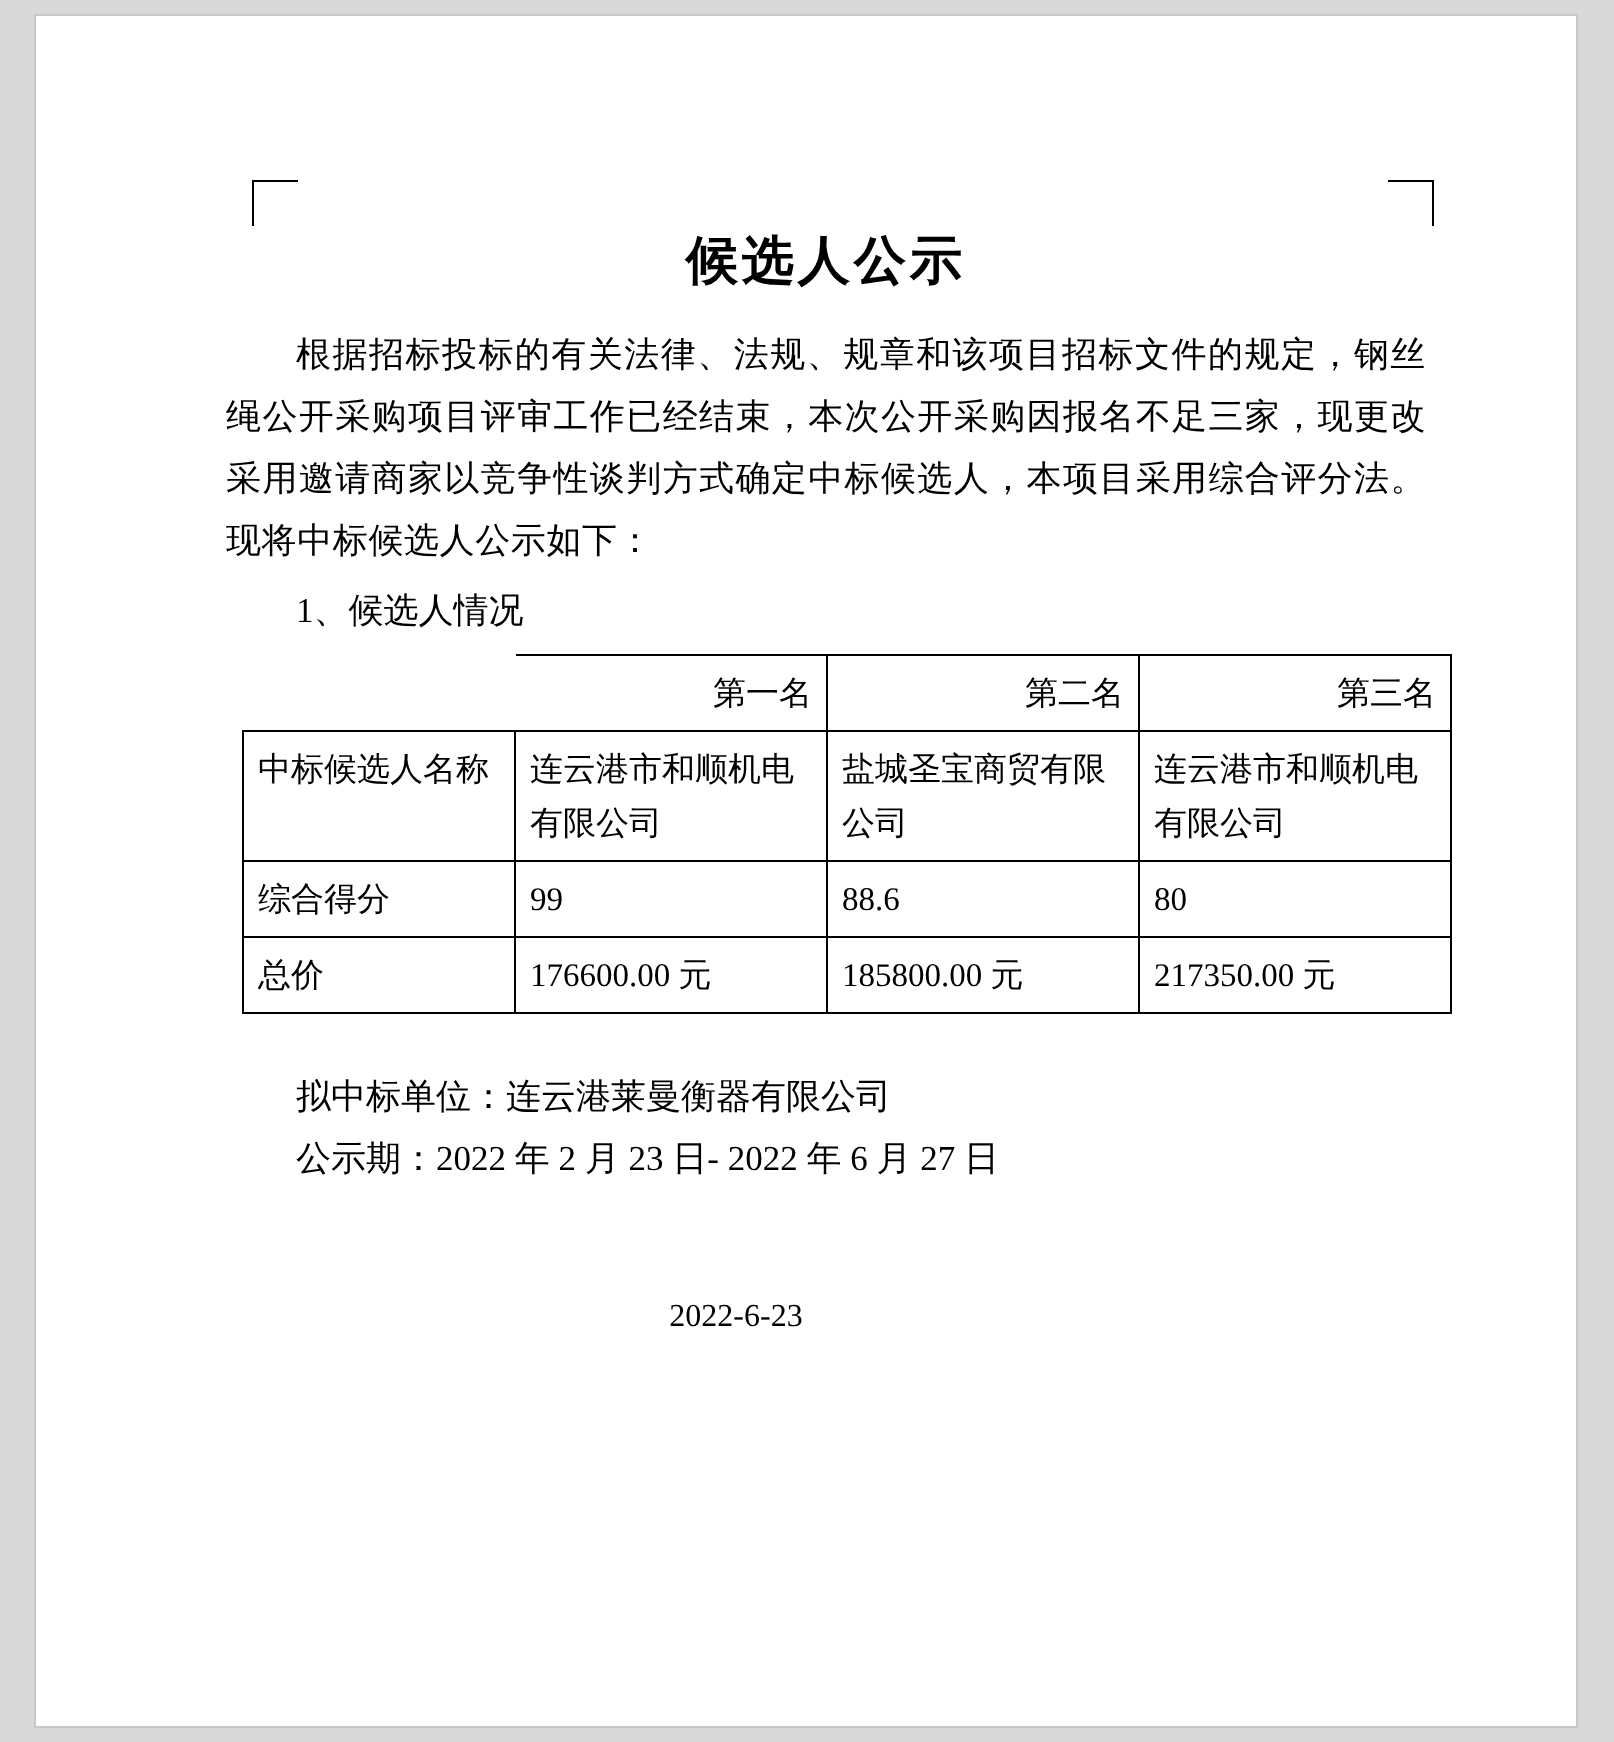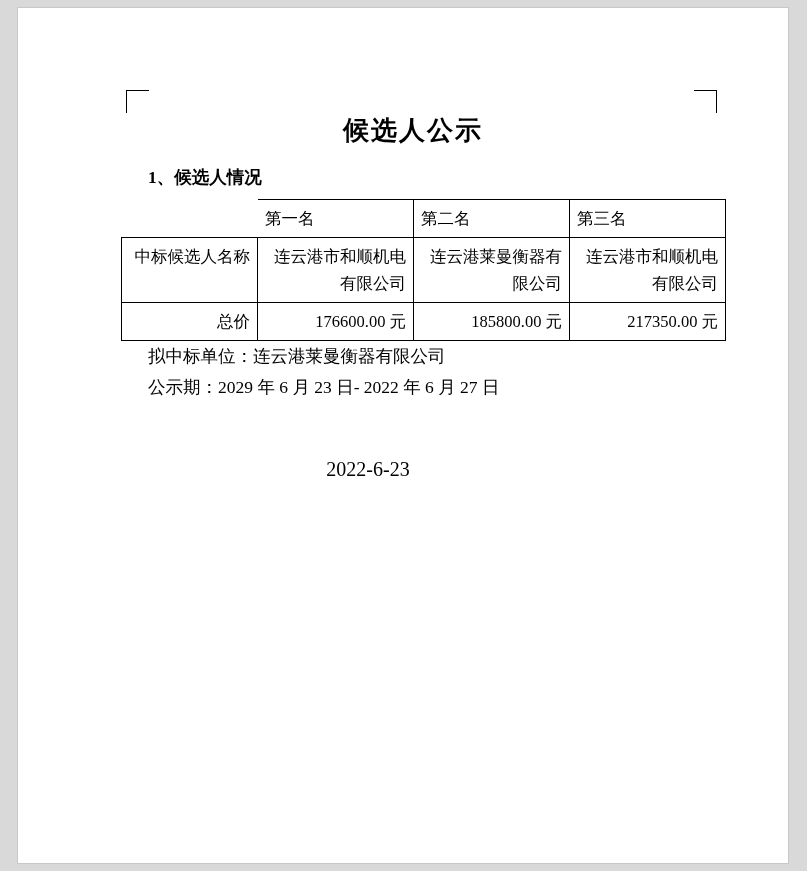--- a/index.html
+++ b/index.html
@@ -53,74 +53,74 @@
     margin: 0;
     letter-spacing: 0.3px;
   }
   .indent2 { text-indent: 2em; }
 
   .section-label {
     font-size: 17.5px;
     line-height: 31px;
     margin: 4px 0 6px 0;
     text-indent: 2em;
-    font-weight: bold;
   }
 
   table.bidders {
     border-collapse: collapse;
     width: 604px;
     margin-left: 8px;
     table-layout: fixed;
   }
   table.bidders td, table.bidders th {
     border: 1px solid #000;
     font-size: 16.5px;
     font-weight: normal;
     padding: 5px 7px;
     vertical-align: top;
     line-height: 27px;
-    text-align: right;
+    text-align: left;
   }
   table.bidders th {
-    text-align: left;
+    text-align: right;
   }
   table.bidders col.c0 { width: 136px; }
   table.bidders col.c1 { width: 156px; }
   table.bidders col.c2 { width: 156px; }
   table.bidders col.c3 { width: 156px; }
   .hdr-empty { border: 1px solid #fff !important; border-bottom: 1px solid #000 !important; }
 
-  .after-table { }
+  .after-table { margin-top: 26px; }
   .line {
     font-size: 17.5px;
     line-height: 31px;
     margin: 0;
   }
   .line.ind1 { padding-left: 2em; }
 
   .date-line {
     text-align: center;
-    font-size: 20px;
+    font-size: 16px;
     margin-top: 55px;
     padding-right: 90px;
   }
 </style>
 </head>
 <body>
 
 <div class="page">
 
   <div class="crop tl"></div>
   <div class="crop tr"></div>
 
   <div class="content">
 
     <div class="doc-title">候选人公示</div>
 
+    <p class="para indent2">根据招标投标的有关法律、法规、规章和该项目招标文件的规定，钢丝绳公开采购项目评审工作已经结束，本次公开采购因报名不足三家，现更改采用邀请商家以竞争性谈判方式确定中标候选人，本项目采用综合评分法。现将中标候选人公示如下：</p>
 
     <div class="section-label">1、候选人情况</div>
 
     <table class="bidders">
       <colgroup>
         <col class="c0">
           <col class="c1">
           <col class="c2">
           <col class="c3">
       </colgroup>
@@ -129,33 +129,39 @@
           <th class="hdr-empty"></th>
           <th>第一名</th>
           <th>第二名</th>
           <th>第三名</th>
         </tr>
       </thead>
       <tbody>
         <tr>
           <td>中标候选人名称</td>
           <td>连云港市和顺机电有限公司</td>
-          <td>连云港莱曼衡器有限公司</td>
+          <td>盐城圣宝商贸有限公司</td>
           <td>连云港市和顺机电有限公司</td>
+        </tr>
+        <tr>
+          <td>综合得分</td>
+          <td>99</td>
+          <td>88.6</td>
+          <td>80</td>
         </tr>
         <tr>
           <td>总价</td>
           <td>176600.00 元</td>
           <td>185800.00 元</td>
           <td>217350.00 元</td>
         </tr>
       </tbody>
     </table>
 
     <div class="after-table">
       <p class="line ind1">拟中标单位：连云港莱曼衡器有限公司</p>
-      <p class="line ind1">公示期：2029 年 6 月 23 日- 2022 年 6 月 27 日</p>
+      <p class="line ind1">公示期：2022 年 2 月 23 日- 2022 年 6 月 27 日</p>
     </div>
 
     <div class="date-line">2022-6-23</div>
 
   </div>
 </div>
 
 </body></html>

